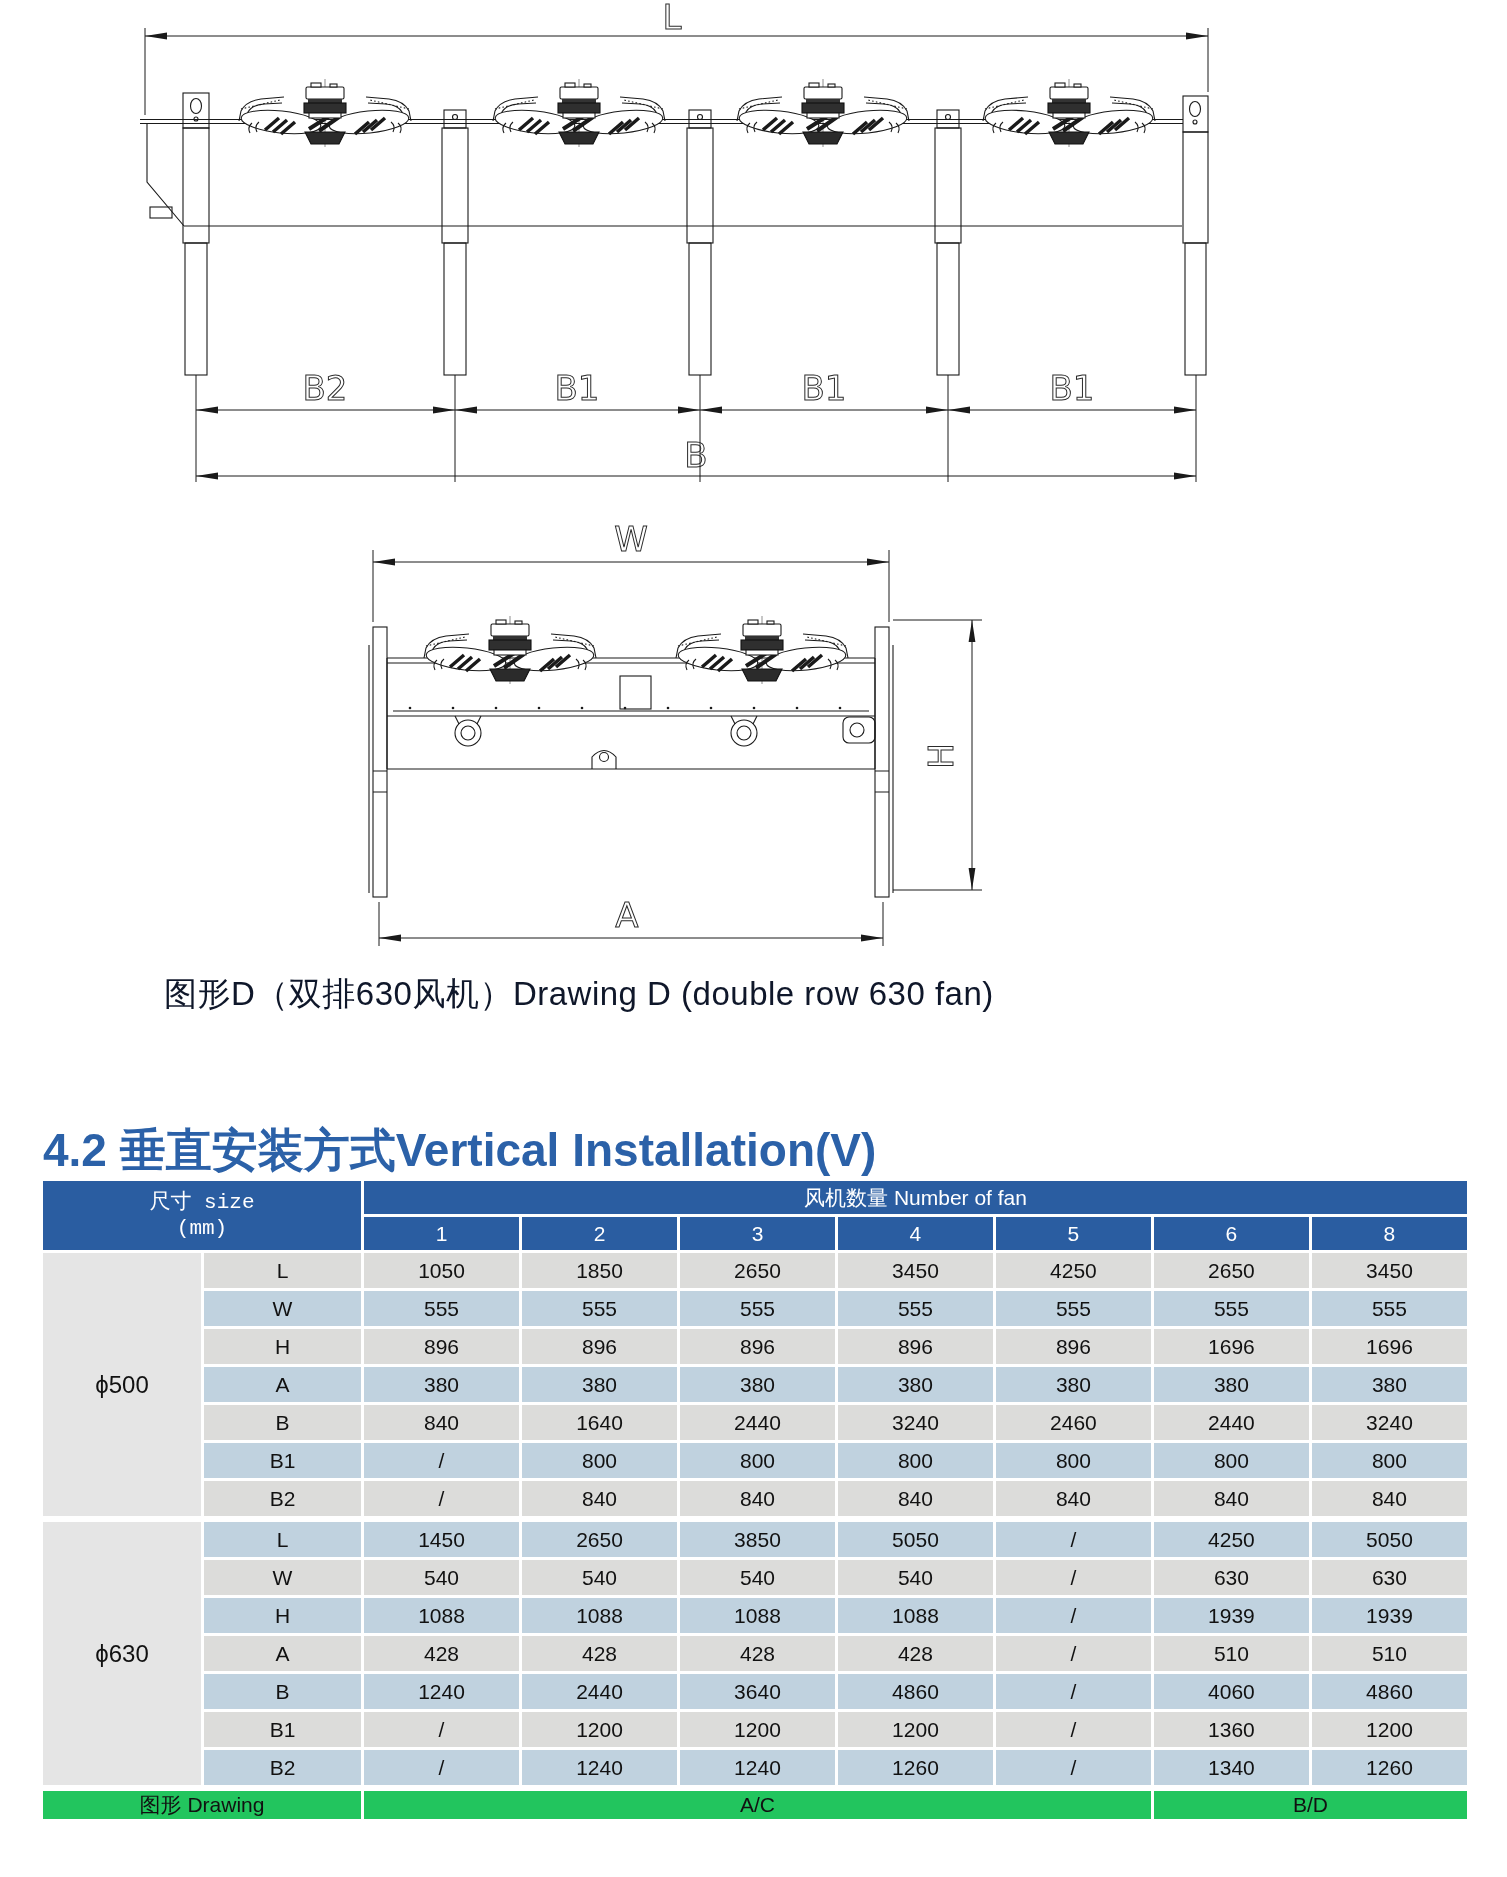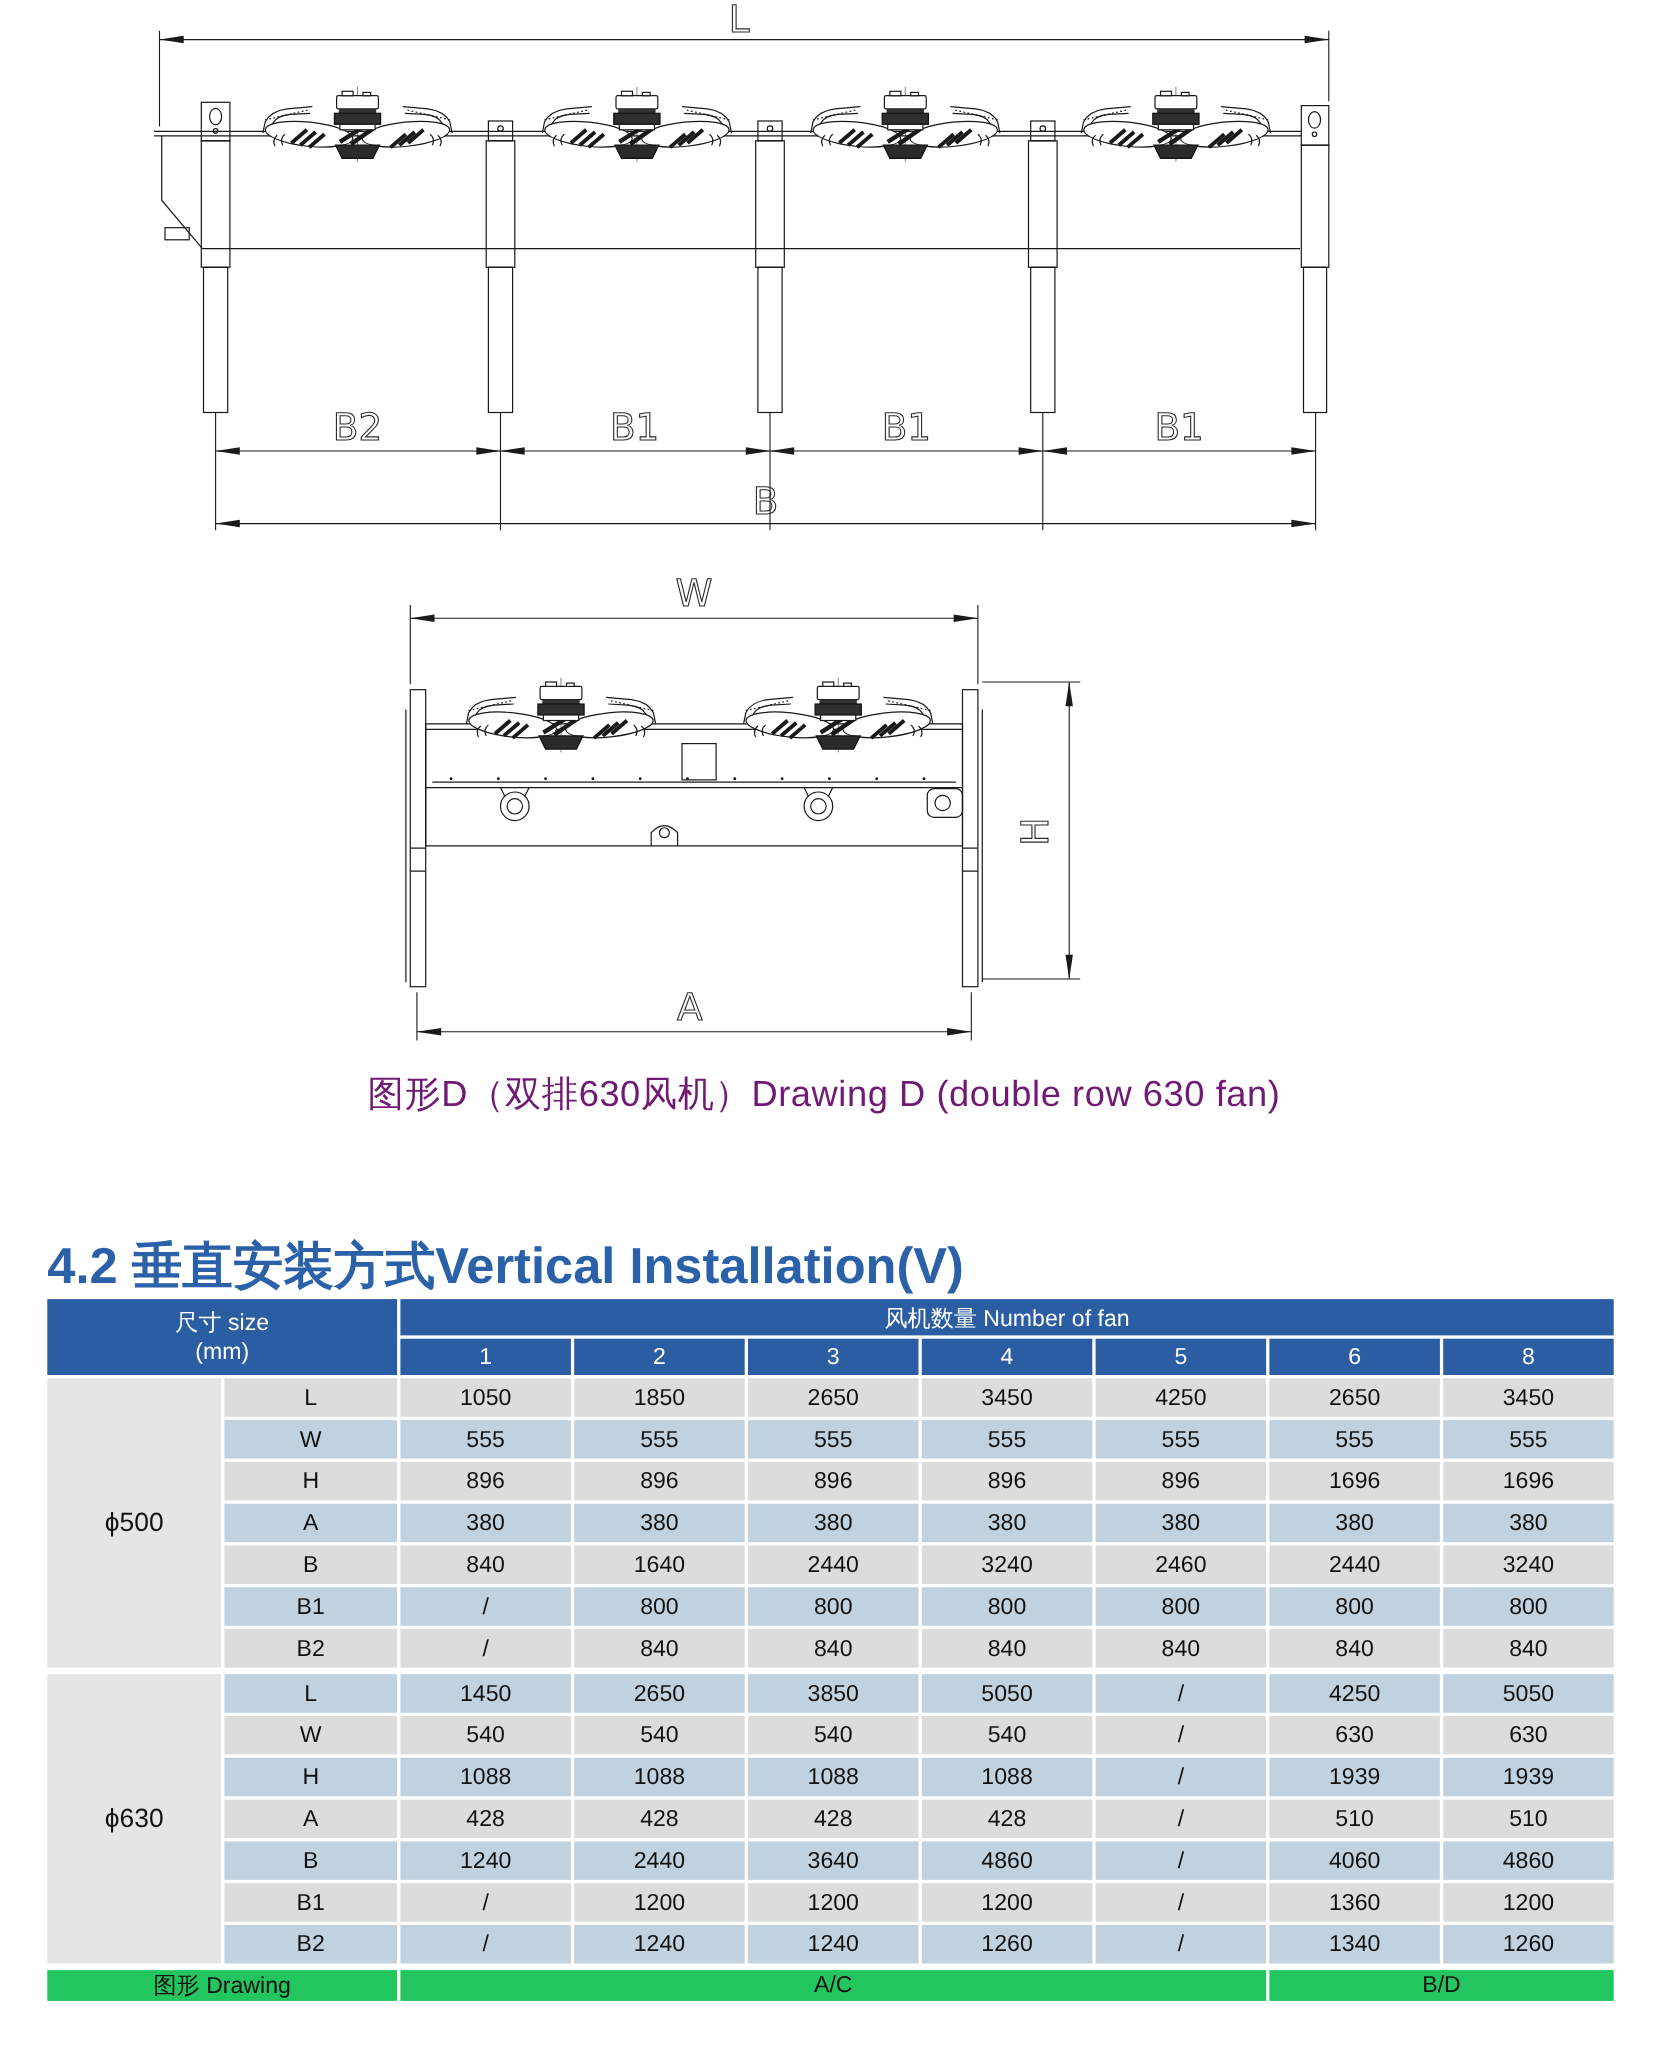--- a/index.html
+++ b/index.html
@@ -1,26 +1,26 @@
 <!DOCTYPE html>
 <html><head>
 <meta charset="utf-8">
 <style>
   html,body{margin:0;padding:0;background:#fff;}
   body{width:1507px;height:1877px;position:relative;font-family:"Liberation Sans",sans-serif;color:#111;}
   svg{display:block;}
   .lineart{stroke:#1a1a1a;stroke-width:1.1;fill:none;}
   .dimline{stroke:#1a1a1a;stroke-width:1;fill:none;}
   .dimtxt{font-family:"DejaVu Sans",sans-serif;font-size:34px;fill:none;stroke:#2b2b2b;stroke-width:1px;text-anchor:middle;}
-  #caption{position:absolute;top:972px;left:164px;width:1000px;text-align:right;font-size:33px;color:#701a75;letter-spacing:0.5px;}
+  #caption{position:absolute;top:972px;left:164px;width:1000px;text-align:left;font-size:33px;color:#0f172a;letter-spacing:0.5px;}
   #sectionTitle{position:absolute;top:1120px;left:43px;font-size:46px;font-weight:bold;color:#2b61a8;}
   #spec-table{position:absolute;top:1178px;left:40px;width:1430px;border-spacing:3px;table-layout:fixed;font-size:21px;}
   #spec-table td{text-align:center;vertical-align:middle;padding:0;overflow:hidden;}
   #spec-table td.hd{background:#2a5da1;color:#fff;height:33px;}
-  #spec-table td.hdsize{line-height:1.2;}
+  #spec-table td.hdsize{line-height:1.2;font-family:Liberation Mono, monospace;}
   #spec-table tr.dr td{height:35px;}
   #spec-table td.g{background:#dcdcda;}
   #spec-table td.b{background:#c0d2df;}
   #spec-table td.side{background:#e5e5e5;font-size:24px;margin-left:25px;}
   #spec-table tr.sp td{height:0;background:transparent;}
   #spec-table tr.ft td{height:22px;background:#22c55e;}
 </style>
 </head>
 <body>
 

